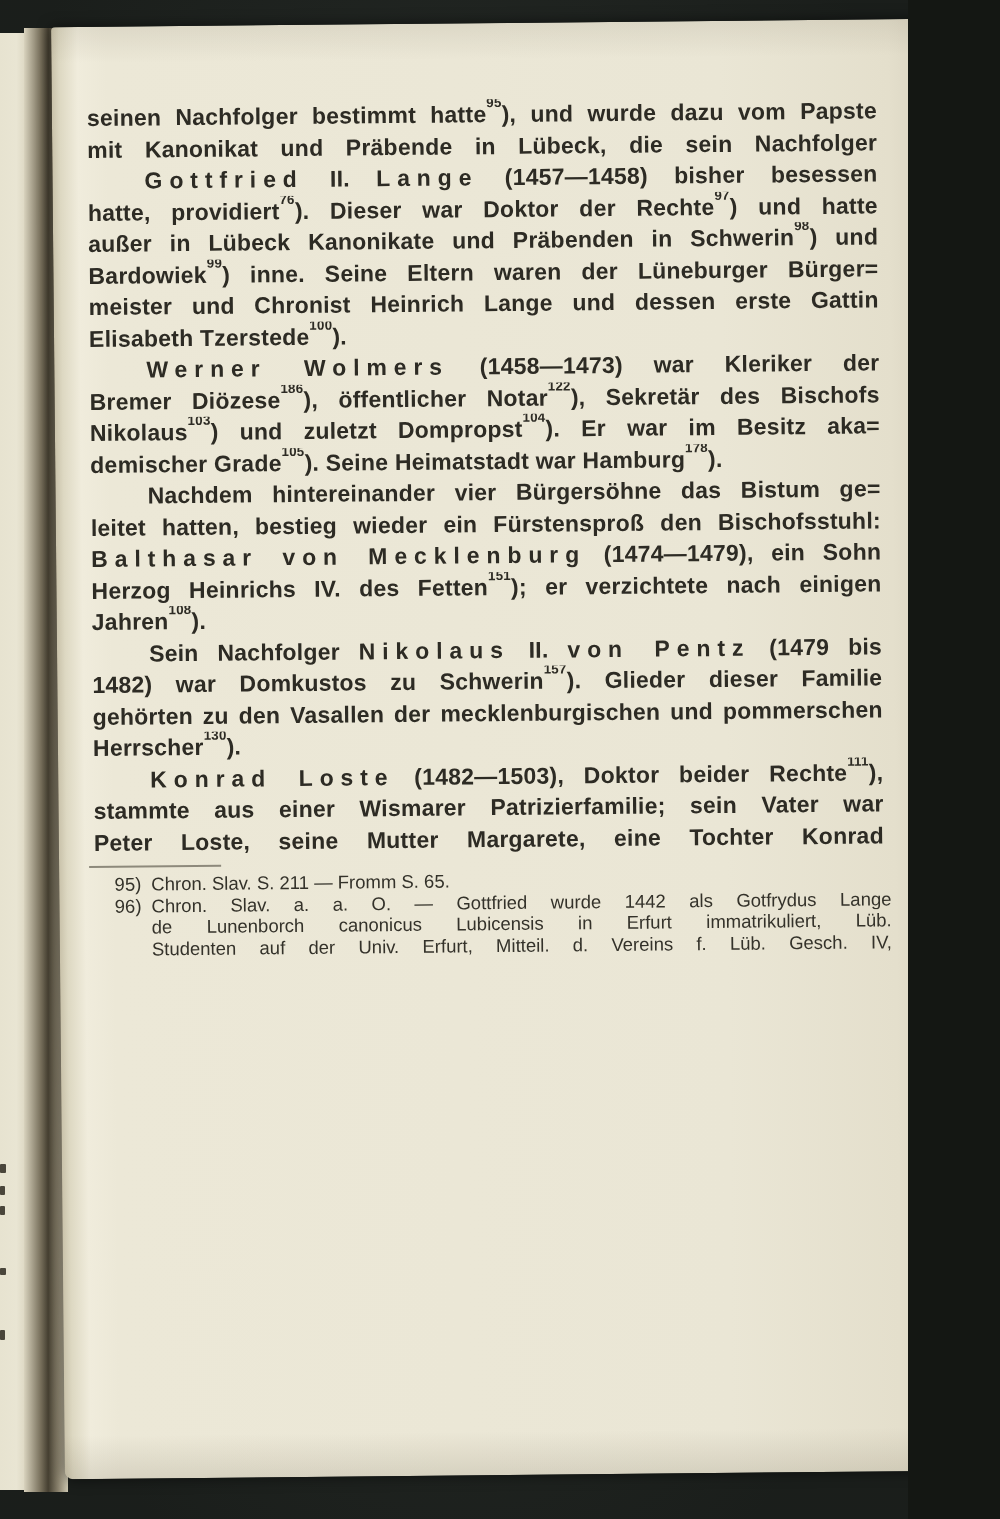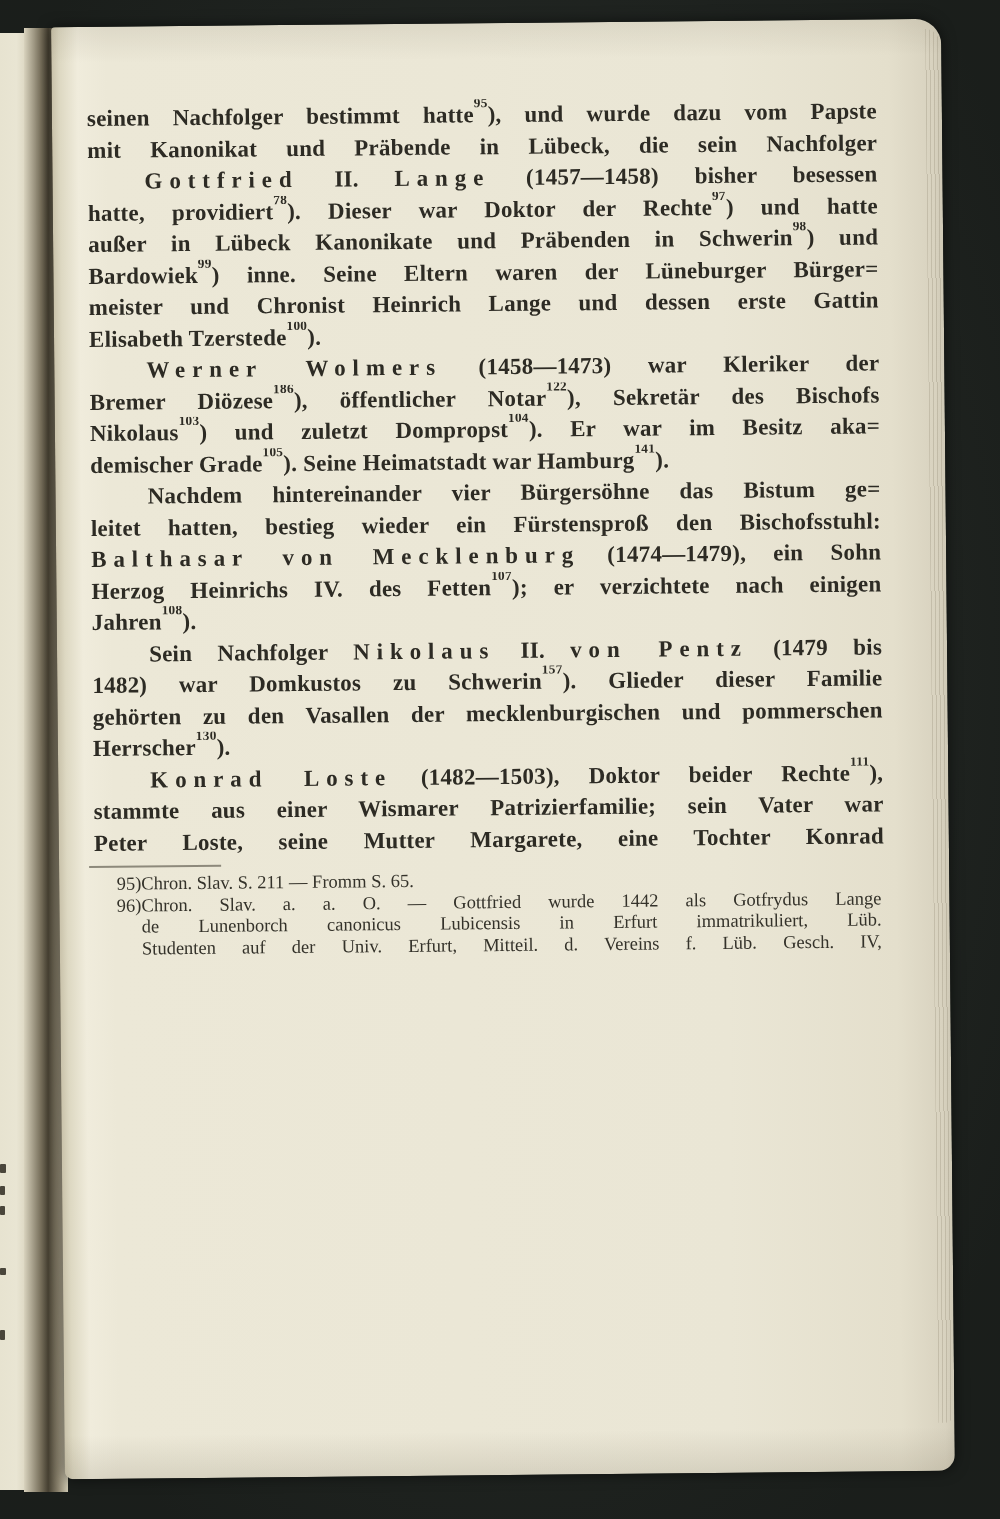--- a/index.html
+++ b/index.html
@@ -1,21 +1,21 @@
 <!DOCTYPE html>
 <html><head>
 <meta charset="utf-8">
 <style>
   html,body{margin:0;padding:0;background:#141713;}
   #canvas{
-    position:relative;width:1000px;height:1519px;overflow:hidden;
+    position:relative;width:908px;height:1519px;overflow:hidden;
     background:
       radial-gradient(ellipse at 50% 45%, rgba(255,255,255,0.03), rgba(0,0,0,0.25) 85%),
       #232824;
-    font-family:Liberation Serif, serif;
+    font-family:Liberation Sans, sans-serif;
   }
   
   .prev-edge{
     position:absolute;left:0;top:33px;width:30px;height:1457px;
     background:linear-gradient(90deg,#e7e3d0 0%,#e9e5d3 55%,#d7d1bb 100%);
   }
   
   .gutter{
     position:absolute;left:24px;top:28px;width:44px;height:1464px;
     background:linear-gradient(90deg,#d9d3be 0%,#776f5b 38%,#453f31 55%,#8b836e 78%,#cfc9b3 100%);
@@ -49,21 +49,21 @@
   .sp{letter-spacing:0.30em;}
   .main-text sup,.fn-body sup{font-size:58%;position:relative;top:-0.45em;line-height:0;}
   .fn-sep{
     margin:7px 0 6px 30px;width:132px;height:2px;background:#8d897b;border:0;
   }
   .footnotes{
     margin:0 0 0 44px;width:800px;
     font-size:18.5px;line-height:21.5px;color:#34322a;font-weight:normal;
   }
   .fn{display:flex;align-items:flex-start;}
-  .fn-num{flex:0 0 38px;text-align:right;margin-right:0;white-space:nowrap;}
+  .fn-num{flex:0 0 38px;text-align:right;margin-right:10px;white-space:nowrap;}
   .fn-body{width:740px;}
   .fn-line{text-align:justify;text-align-last:justify;overflow:hidden;}
   .fn-line.ns{text-align-last:left;}
   
   .bleed{position:absolute;background:#4a463b;border-radius:1px;}
   .b1{left:0;top:1164px;width:6px;height:9px;}
   .b2{left:0;top:1186px;width:5px;height:9px;}
   .b3{left:0;top:1206px;width:5px;height:9px;}
   .b4{left:0;top:1268px;width:6px;height:7px;}
   .b5{left:0;top:1330px;width:5px;height:10px;}
@@ -79,33 +79,33 @@
   <div class="bleed b3"></div>
   <div class="bleed b4"></div>
   <div class="bleed b5"></div>
 
   <div class="page">
     <div class="edge-lines"></div>
     <div class="main-text">
         <div class="tline">seinen Nachfolger bestimmt hatte<sup>95</sup>), und wurde dazu vom Papste</div>
         <div class="tline">mit Kanonikat und Präbende in Lübeck, die sein Nachfolger</div>
         <div class="tline indent"><span class="sp">Gottfried</span> II. <span class="sp">Lange</span> (1457—1458) bisher besessen</div>
-        <div class="tline">hatte, providiert<sup>78</sup>).  Dieser war Doktor der Rechte<sup>97</sup>) und hatte</div>
+        <div class="tline">hatte, providiert<sup>76</sup>).  Dieser war Doktor der Rechte<sup>97</sup>) und hatte</div>
         <div class="tline">außer in Lübeck Kanonikate und Präbenden in Schwerin<sup>98</sup>) und</div>
         <div class="tline">Bardowiek<sup>99</sup>) inne. Seine Eltern waren der Lüneburger Bürger=</div>
         <div class="tline">meister und Chronist Heinrich Lange und dessen erste Gattin</div>
         <div class="tline ns">Elisabeth Tzerstede<sup>100</sup>).</div>
         <div class="tline indent"><span class="sp">Werner Wolmers</span> (1458—1473) war Kleriker der</div>
         <div class="tline">Bremer Diözese<sup>186</sup>), öffentlicher Notar<sup>122</sup>), Sekretär des Bischofs</div>
         <div class="tline">Nikolaus<sup>103</sup>) und zuletzt Dompropst<sup>104</sup>).  Er war im Besitz aka=</div>
-        <div class="tline ns">demischer Grade<sup>105</sup>).  Seine Heimatstadt war Hamburg<sup>141</sup>).</div>
+        <div class="tline ns">demischer Grade<sup>105</sup>).  Seine Heimatstadt war Hamburg<sup>178</sup>).</div>
         <div class="tline indent">Nachdem hintereinander vier Bürgersöhne das Bistum ge=</div>
         <div class="tline">leitet hatten, bestieg wieder ein Fürstensproß den Bischofsstuhl:</div>
         <div class="tline"><span class="sp">Balthasar von Mecklenburg</span> (1474—1479), ein Sohn</div>
-        <div class="tline">Herzog Heinrichs IV. des Fetten<sup>107</sup>); er verzichtete nach einigen</div>
+        <div class="tline">Herzog Heinrichs IV. des Fetten<sup>151</sup>); er verzichtete nach einigen</div>
         <div class="tline ns">Jahren<sup>108</sup>).</div>
         <div class="tline indent">Sein Nachfolger <span class="sp">Nikolaus</span> II. <span class="sp">von Pentz</span> (1479 bis</div>
         <div class="tline">1482) war Domkustos zu Schwerin<sup>157</sup>).  Glieder dieser Familie</div>
         <div class="tline">gehörten zu den Vasallen der mecklenburgischen und pommerschen</div>
         <div class="tline ns">Herrscher<sup>130</sup>).</div>
         <div class="tline indent"><span class="sp">Konrad Loste</span> (1482—1503), Doktor beider Rechte<sup>111</sup>),</div>
         <div class="tline">stammte aus einer Wismarer Patrizierfamilie; sein Vater war</div>
         <div class="tline">Peter Loste, seine Mutter Margarete, eine Tochter Konrad</div>
       </div>
     <div class="fn-sep"></div>

